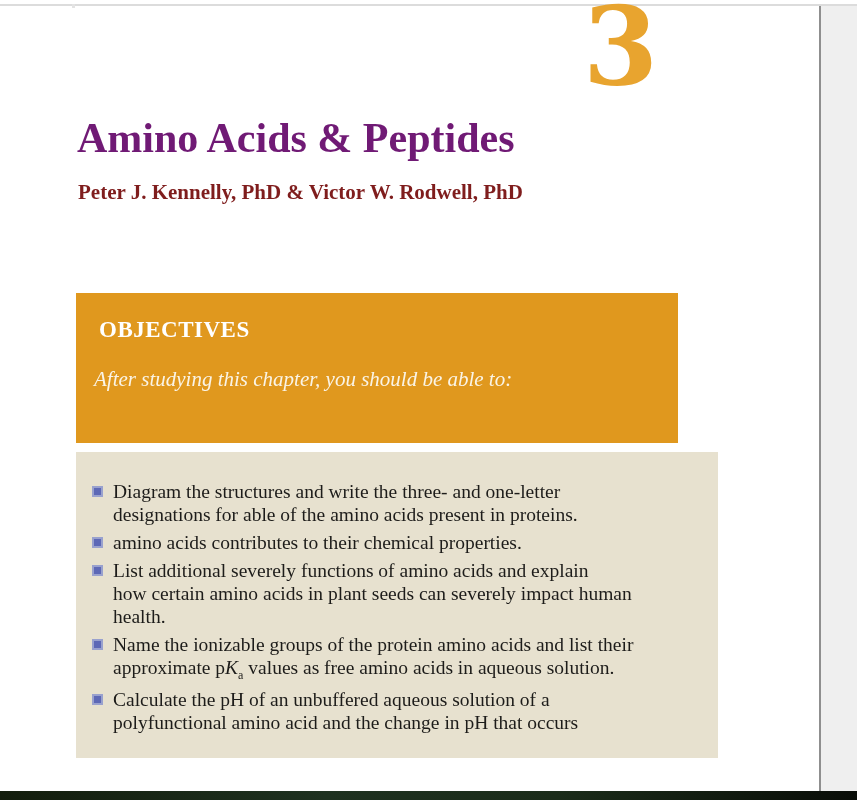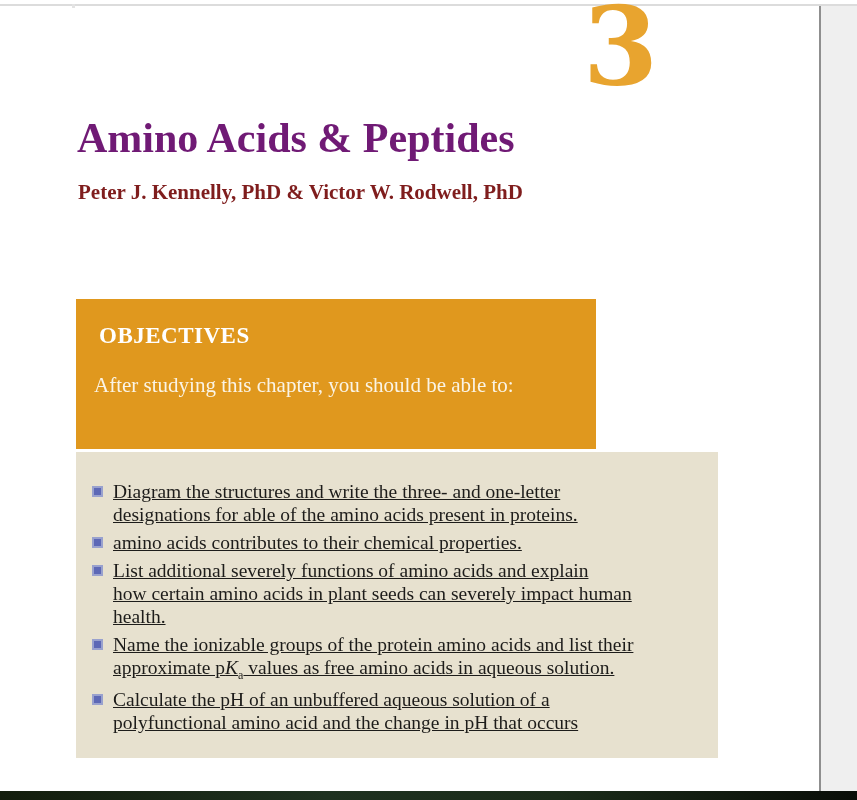--- a/index.html
+++ b/index.html
@@ -53,36 +53,37 @@
   .authors {
     position: absolute;
     left: 78px; top: 180px;
     font-size: 21px;
     font-weight: bold;
     color: #7f1d1d;
     white-space: nowrap;
   }
   .objectives-header {
     position: absolute;
-    left: 76px; top: 299px;
-    width: 520px; height: 150px;
+    left: 76px; top: 293px;
+    width: 602px; height: 150px;
     background: #E0981E;
   }
   .obj-heading {
     position: absolute;
     left: 23px; top: 24px;
     font-size: 23px;
     font-weight: bold;
     color: #ffffff;
     letter-spacing: 0.5px;
   }
   .obj-sub {
     position: absolute;
     left: 18px; top: 74px;
     font-size: 21px;
+    font-style: italic;
     color: #FAF4E6;
   }
   .objectives-list {
     position: absolute;
     left: 76px; top: 452px;
     width: 642px; height: 306px;
     background: #E7E1CF;
     padding: 28px 0 0 16px;
     box-sizing: border-box;
   }
@@ -98,21 +99,20 @@
     margin: 6px 10px 0 0;
     background: #5D68B6;
     border: 2px solid #99A1CE;
     box-sizing: border-box;
   }
   .obj-lines {
     font-size: 19.5px;
     line-height: 23px;
     color: #1D1C1A;
     white-space: nowrap;
-    text-decoration: underline;
   }
   .pka-k { font-style: italic; }
   .pka-sub {
     font-size: 12px;
     vertical-align: sub;
     line-height: 0;
   }
   .footer-bar {
     position: absolute;
     left: 0; top: 791px;

